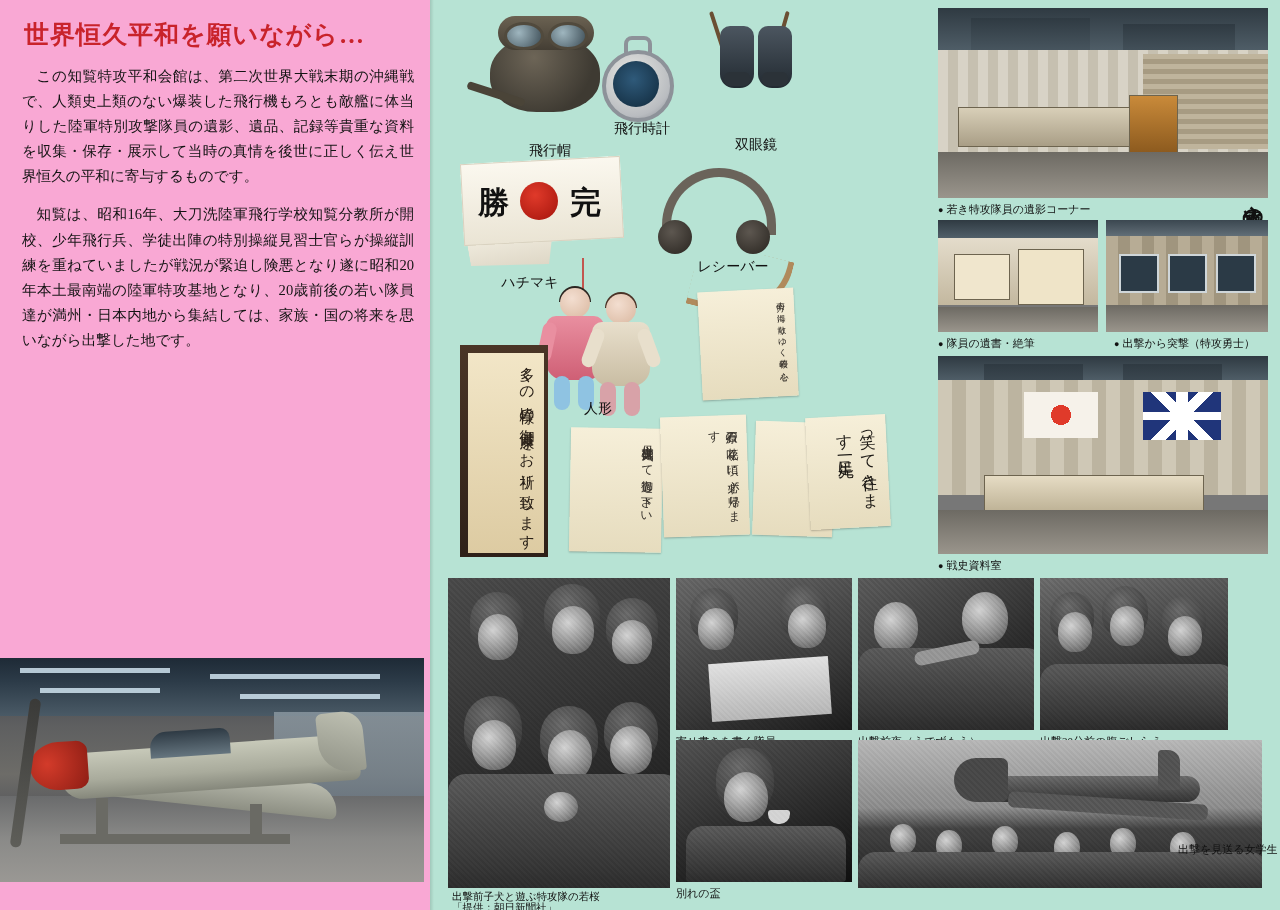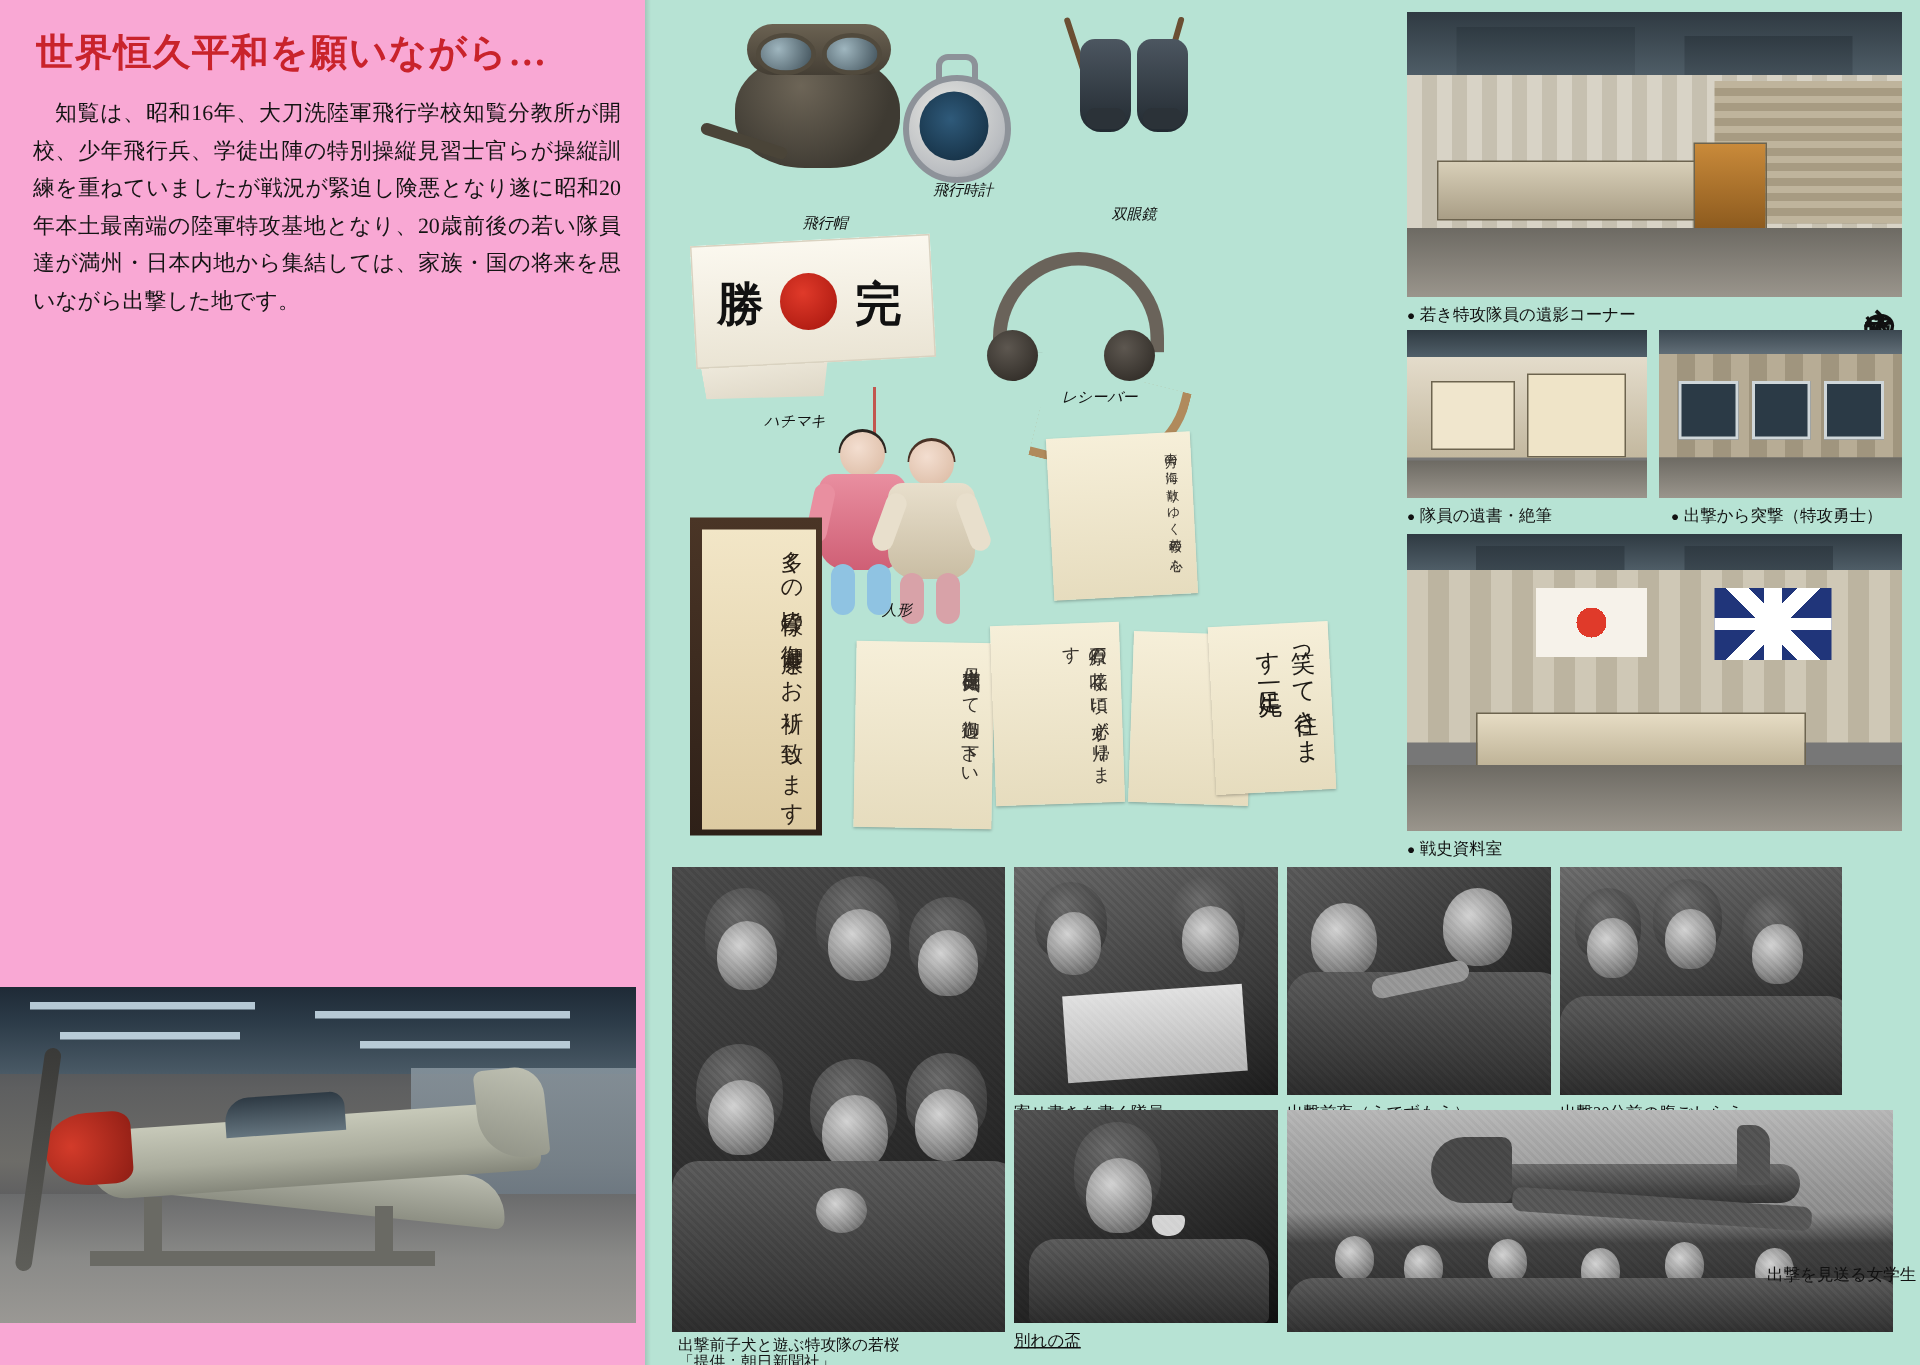--- a/index.html
+++ b/index.html
@@ -224,21 +224,21 @@
     background: radial-gradient(circle at 40% 30%, #6f6a60, #332f2a);
   }
   .body-b {
     position:absolute; border-radius: 18px 18px 4px 4px;
     background: linear-gradient(180deg,#5d5a52,#2e2c28);
   }
 
   
   .artifact { position: absolute; }
   .art-cap {
-    position:absolute; font-size:10px; color:#111; white-space:nowrap;font-style:italic;
+    position:absolute; font-size:14px; color:#111; white-space:nowrap;
   }
 
   .goggles-cap, .watch-cap, .binoc-cap, .hachimaki-cap, .receiver-cap, .doll-cap {
     text-align:center;
   }
 
   
   .fcap-shell {
     position:absolute; left:0; top:18px; width:110px; height:78px;
     background: radial-gradient(circle at 40% 30%, #6d6557, #3e3a32 70%);
@@ -393,20 +393,21 @@
 </head>
 <body>
 
 <div id="page">
 
   <div class="left-panel">
 
     <div class="left-title">世界恒久平和を願いながら…</div>
 
     <div class="left-body">
+      <p class="first">この知覧特攻平和会館は、第二次世界大戦末期の沖縄戦で、人類史上類のない爆装した飛行機もろとも敵艦に体当りした陸軍特別攻撃隊員の遺影、遺品、記録等貴重な資料を収集・保存・展示して当時の真情を後世に正しく伝え世界恒久の平和に寄与するものです。</p>
       <p>知覧は、昭和16年、大刀洗陸軍飛行学校知覧分教所が開校、少年飛行兵、学徒出陣の特別操縦見習士官らが操縦訓練を重ねていましたが戦況が緊迫し険悪となり遂に昭和20年本土最南端の陸軍特攻基地となり、20歳前後の若い隊員達が満州・日本内地から集結しては、家族・国の将来を思いながら出撃した地です。</p>
     </div>
 
     <div class="aircraft-photo">
       <div class="hall-bg"></div>
       <div class="ceiling"></div>
       <div class="ceil-light" style="left:20px; top:10px; width:150px;"></div>
       <div class="ceil-light" style="left:210px; top:16px; width:170px;"></div>
       <div class="ceil-light" style="left:40px; top:30px; width:120px;"></div>
       <div class="ceil-light" style="left:240px; top:36px; width:140px;"></div>
@@ -630,21 +631,21 @@
     <div class="cap plain" style="left:610px; top:734px;">出撃20分前の腹ごしらえ</div>
 
     <div class="photo bw" style="left:246px; top:740px; width:176px; height:142px;">
       <div class="bwbase" style="background:linear-gradient(160deg,#55524b,#2a2824 60%,#100f0e);"></div>
       <div class="helm" style="left:40px; top:8px; width:58px; height:62px;"></div>
       <div class="head" style="left:48px; top:32px; width:44px; height:50px;"></div>
       <div class="body-b" style="left:10px; top:86px; width:160px; height:56px;"></div>
       <div style="position:absolute; left:92px; top:70px; width:22px; height:14px; background:#d9d3c4; border-radius:3px 3px 10px 10px;"></div>
       <div class="grain"></div>
     </div>
-    <div class="cap plain" style="left:246px; top:886px;text-decoration:underline;">別れの盃</div>
+    <div class="cap plain" style="left:246px; top:886px;">別れの盃</div>
 
     <div class="photo bw" style="left:428px; top:740px; width:404px; height:148px;">
       <div class="bwbase" style="background:linear-gradient(180deg,#b9b6ad 0%,#8f8c84 46%,#44423d 60%,#232220 100%);"></div>
       <div style="position:absolute; left:112px; top:36px; width:230px; height:26px; background:linear-gradient(180deg,#6d6a62,#35332f); border-radius:14px;"></div>
       <div style="position:absolute; left:96px; top:18px; width:54px; height:44px; background:#4a4843; border-radius:26px 8px 8px 26px;"></div>
       <div style="position:absolute; left:150px; top:58px; width:200px; height:16px; background:#5a5750; transform:rotate(4deg); border-radius:6px;"></div>
       <div style="position:absolute; left:300px; top:10px; width:22px; height:40px; background:#555249; border-radius:4px 12px 4px 4px;"></div>
       <div class="head" style="left:32px; top:84px; width:26px; height:30px;"></div>
       <div class="head" style="left:78px; top:90px; width:26px; height:30px;"></div>
       <div class="head" style="left:134px; top:86px; width:26px; height:30px;"></div>

